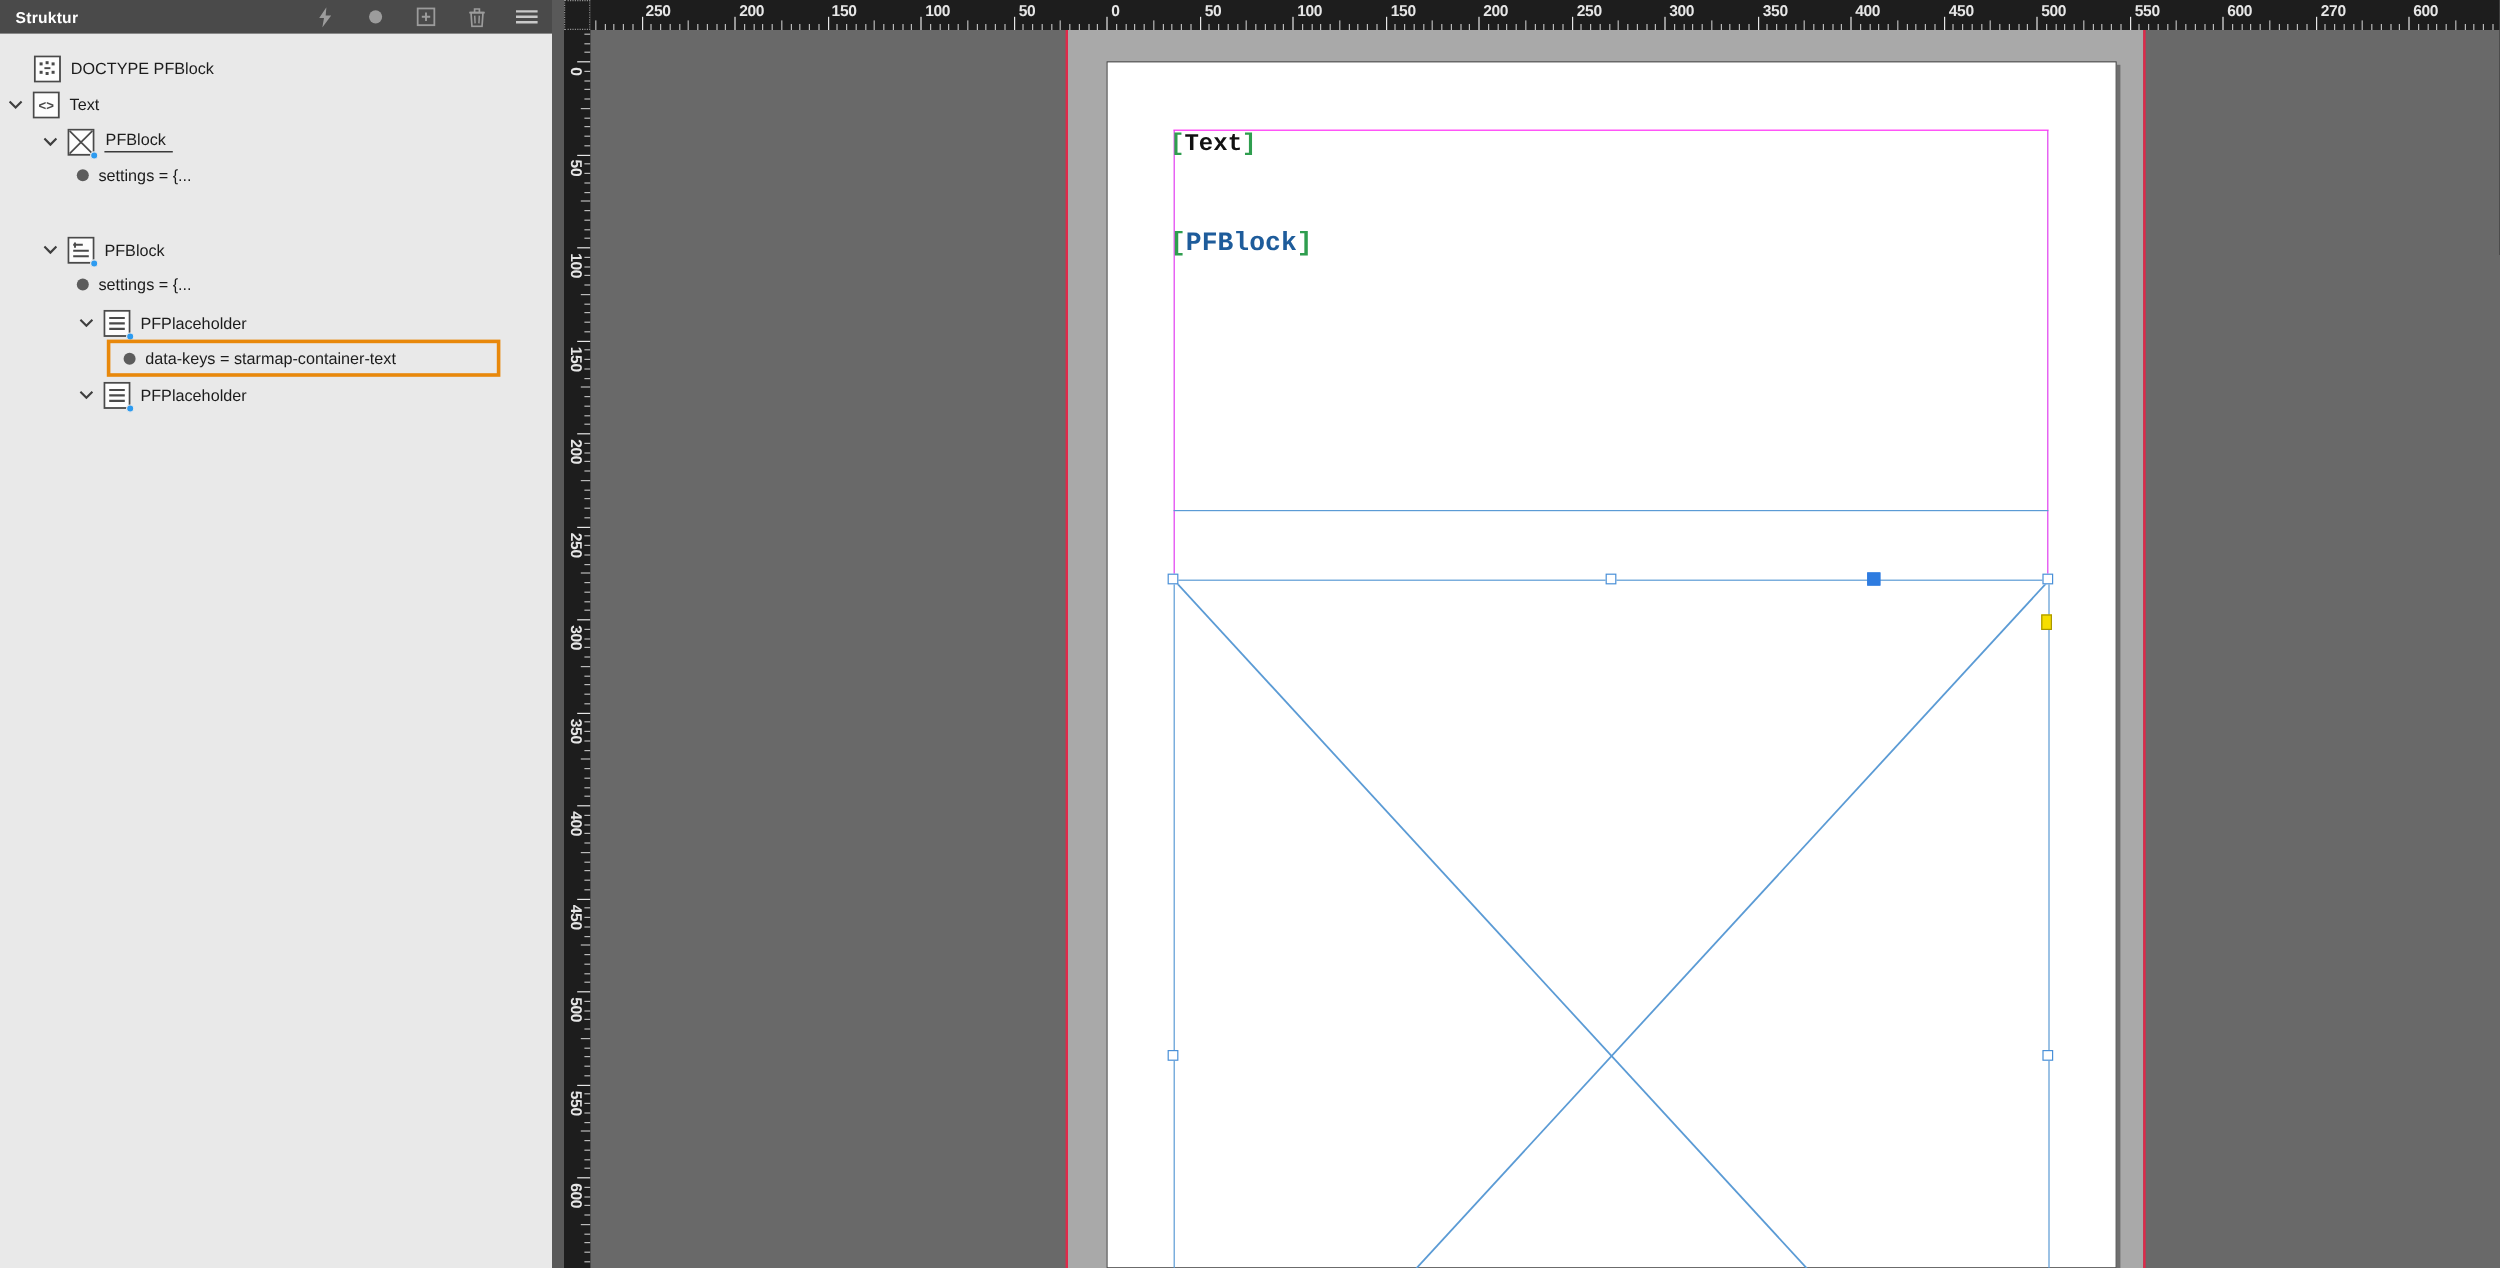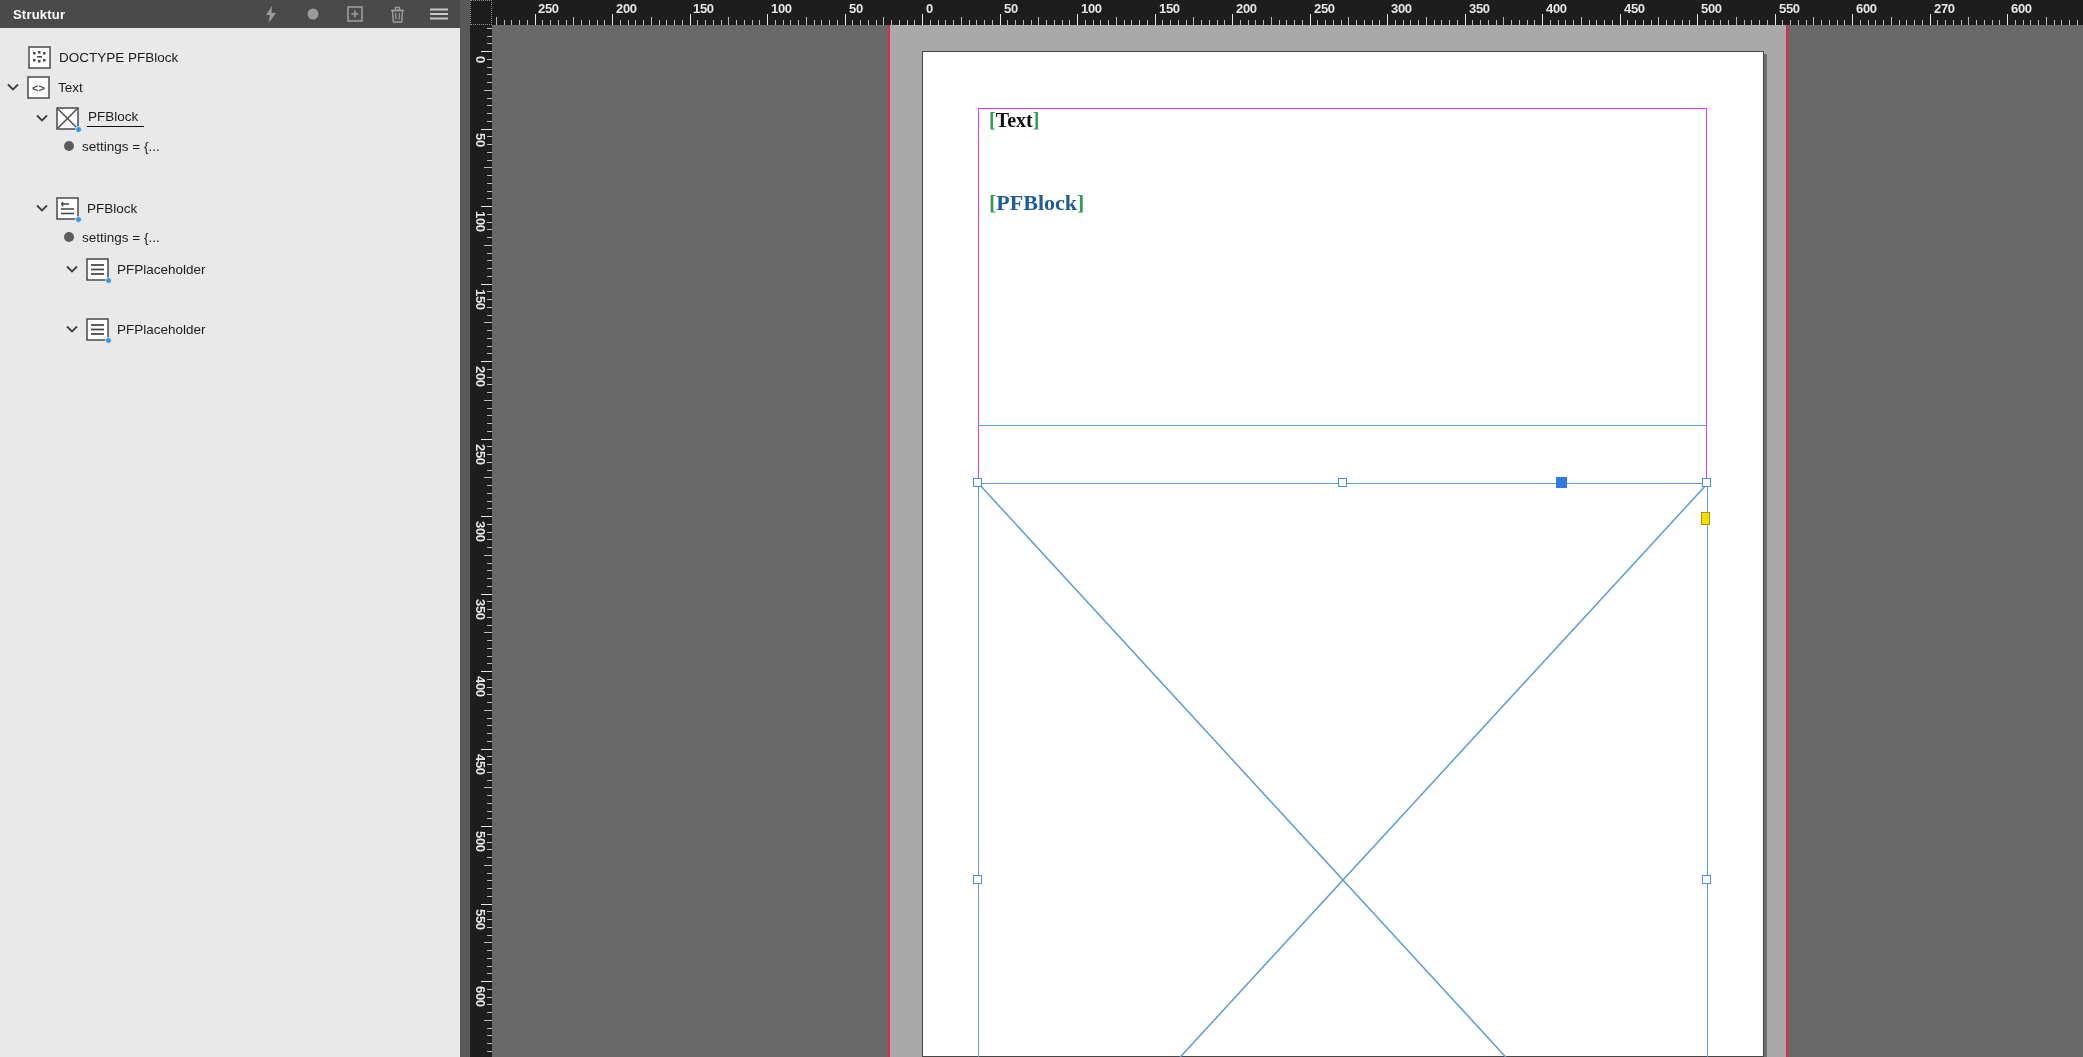--- a/index.html
+++ b/index.html
@@ -47,21 +47,21 @@
         border:1px solid #474747;box-shadow:3px 3px 0 rgba(40,40,40,.45);}
   .frame-magenta{position:absolute;left:486px;top:83px;width:729px;height:374px;
         border-top:1px solid #ff2cf5;border-left:1px solid #e13cf0;border-right:1px solid #e13cf0;}
   .line-blue{position:absolute;left:486px;top:400px;width:729px;height:1px;background:#5b9bd5;}
   .frame-sel{position:absolute;left:486px;top:458px;width:730px;height:574px;
         border-top:1.5px solid #5b9bd5;border-left:1.5px solid #5b9bd5;border-right:1.5px solid #5b9bd5;}
   .xsvg{position:absolute;left:486px;top:458px;}
   .handle{position:absolute;width:9px;height:9px;background:#fff;border:1.5px solid #4a90d8;}
   .handle.solid{width:11px;height:11px;background:#2e7ce0;border:1px solid #2e7ce0;}
   .handle.yellow{width:9px;height:13px;background:#f6de00;border:1px solid #a99700;}
-  .ph-text{position:absolute;font-family:Liberation Serif, serif;font-weight:bold;white-space:nowrap;margin-left:14px;}
+  .ph-text{position:absolute;font-family:Liberation Mono, monospace;font-weight:bold;white-space:nowrap;}
   .tag-bracket{color:#2f9e4f;font-weight:bold;}
   .t-black{color:#111;font-size:20px;}
   .t-blue{color:#1e5c9b;font-size:22px;}
   svg{display:block;}
 </style>
 </head>
 <body>
 
 <div class="app">
 
@@ -198,20 +198,24 @@
               <rect x="1" y="1" width="21" height="21" fill="#fdfdfd" stroke="#4a4a4a" stroke-width="1.5"></rect>
               <line x1="5" y1="7" x2="18" y2="7" stroke="#4a4a4a" stroke-width="1.8"></line>
               <line x1="5" y1="11.5" x2="18" y2="11.5" stroke="#4a4a4a" stroke-width="1.8"></line>
               <line x1="5" y1="16" x2="18" y2="16" stroke="#4a4a4a" stroke-width="1.8"></line>
             </svg>
           <i class="bdot"></i>
         </span>
         <span class="tlabel">PFPlaceholder</span>
       </div>
 
+      <div class="trow hl" style="left:89px;top:255px;width:328px;height:31px;border-color:#e8880b">
+        <span class="bullet"></span>
+        <span class="tlabel">data-keys = starmap-container-text</span>
+      </div>
 
       <div class="trow" style="left:66px;top:286px">
         <span class="chev">
           <svg width="12" height="8">
               <polyline points="1,1.5 6,6.5 11,1.5" fill="none" stroke="#3f3f3f" stroke-width="1.8"></polyline>
             </svg>
         </span>
         <span class="ibox">
           <svg width="23" height="23">
               <rect x="1" y="1" width="21" height="21" fill="#fdfdfd" stroke="#4a4a4a" stroke-width="1.5"></rect>

